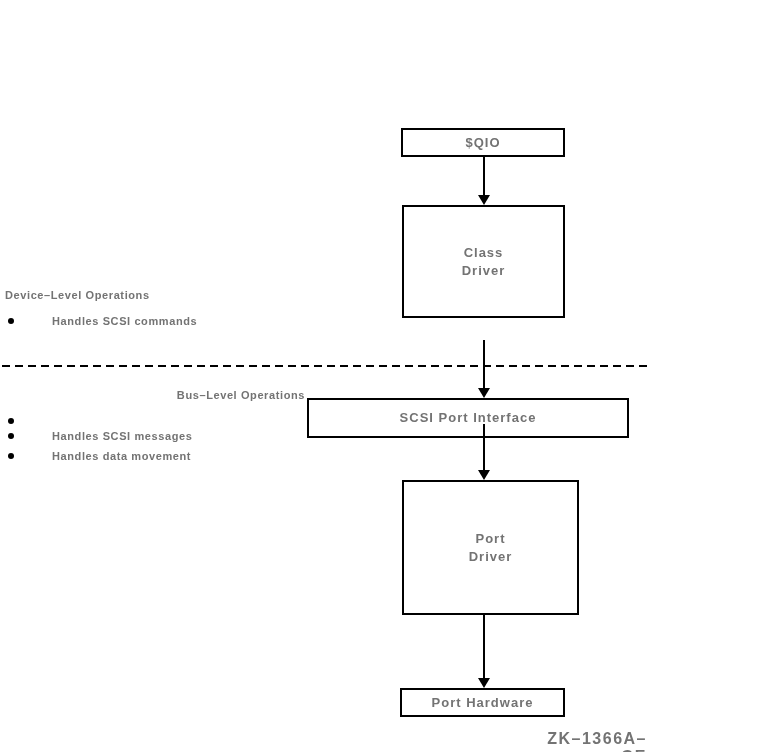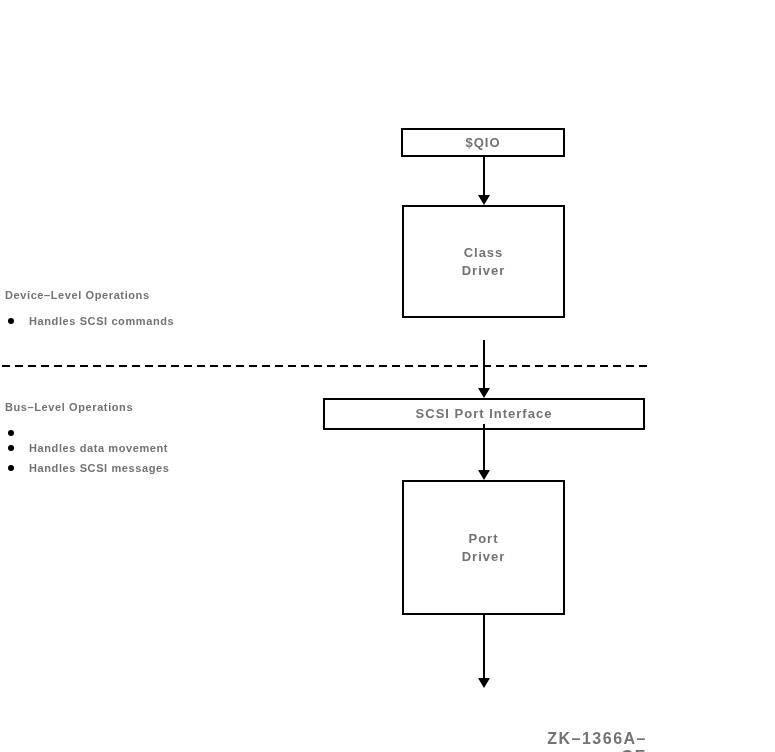--- a/index.html
+++ b/index.html
@@ -26,21 +26,21 @@
     border-left:6px solid transparent;
     border-right:6px solid transparent;
     border-top:10px solid #000000;
   }
   .dashed-line {
     position:absolute; height:2px;
     background:repeating-linear-gradient(90deg,#000000 0 8px,transparent 8px 13px);
   }
   .annot { position:absolute; font-size:11px; font-weight:bold; letter-spacing:0.6px; }
   .annot-heading { line-height:16px; margin-bottom:10px; }
-  .bullet-row { display:flex; align-items:flex-start; line-height:16px; margin-bottom:4px; }
+  .bullet-row { display:flex; align-items:flex-start; line-height:16px; margin-bottom:4px;gap:23px; }
   .bullet-dot {
     flex:0 0 auto;
     width:6px; height:6px; border-radius:50%;
     background:#000000; margin:5px 15px 0 3px;
   }
   .caption {
     position:absolute;
     font-size:16px; font-weight:bold; letter-spacing:1.5px;
     text-align:right;
   }
@@ -60,54 +60,57 @@
   <div class="box" style="left:402px; top:205px; width:163px; height:113px;">
     <span class="box-label">Class
 Driver</span>
   </div>
 
   <div class="vline" style="left:483px; top:340px; height:48px;"></div>
   <div class="arrowhead" style="left:478px; top:388px;"></div>
 
   <div class="dashed-line" style="left:2px; top:365px; width:648px;"></div>
 
-  <div class="box" style="left:323px; top:398px; width:322px; height:32px;">
+  <div class="box" style="left:307px; top:398px; width:322px; height:40px;">
     <span class="box-label">SCSI Port Interface</span>
   </div>
 
   <div class="vline" style="left:483px; top:424px; height:46px;"></div>
   <div class="arrowhead" style="left:478px; top:470px;"></div>
 
-  <div class="box" style="left:402px; top:480px; width:163px; height:135px;">
+  <div class="box" style="left:402px; top:480px; width:177px; height:135px;">
     <span class="box-label">Port
 Driver</span>
   </div>
 
   <div class="vline" style="left:483px; top:615px; height:63px;"></div>
   <div class="arrowhead" style="left:478px; top:678px;"></div>
 
+  <div class="box" style="left:400px; top:688px; width:165px; height:29px;">
+    <span class="box-label">Port Hardware</span>
+  </div>
 
   <div class="annot" style="left:5px; top:287px; width:290px;">
     <div class="annot-heading">Device–Level Operations</div>
     <div class="bullet-row">
       <span class="bullet-dot"></span>
       <span>Handles SCSI commands</span>
     </div>
   </div>
 
-  <div class="annot" style="left:5px; top:399px; width:300px;">
+  <div class="annot" style="left:5px; top:387px; width:300px;text-align:right;">
     <div class="annot-heading">Bus–Level Operations</div>
     <div class="bullet-row">
       <span class="bullet-dot"></span>
     </div>
     <div class="bullet-row">
       <span class="bullet-dot"></span>
-      <span>Handles data movement</span>
+      <span>Handles SCSI messages</span>
     </div>
     <div class="bullet-row">
       <span class="bullet-dot"></span>
-      <span>Handles SCSI messages</span>
+      <span>Handles data movement</span>
     </div>
   </div>
 
   <div class="caption" style="left:525px; top:730px; width:122px;">ZK–1366A–GE</div>
 
 </div>
 
 </body></html>

